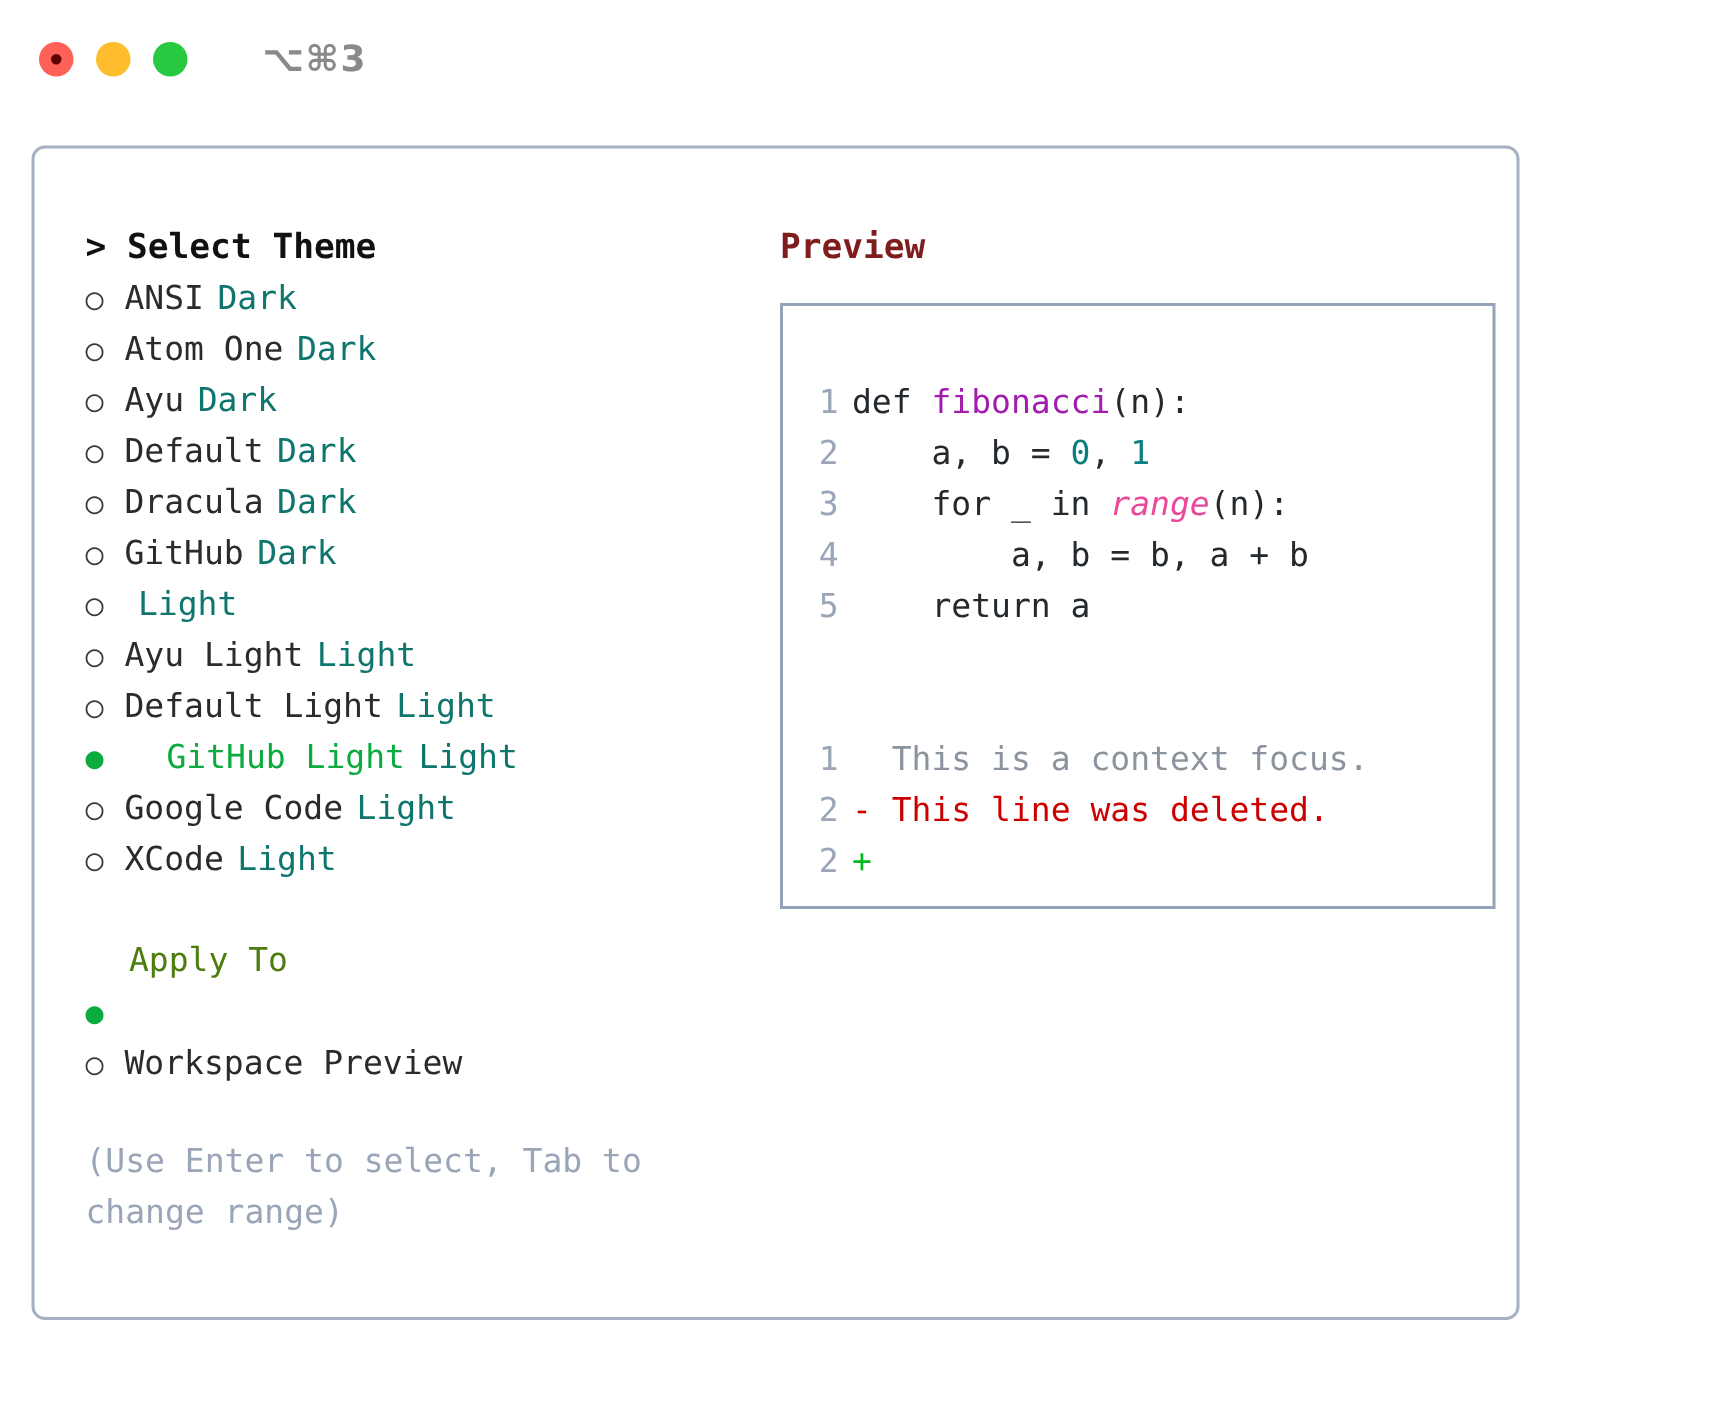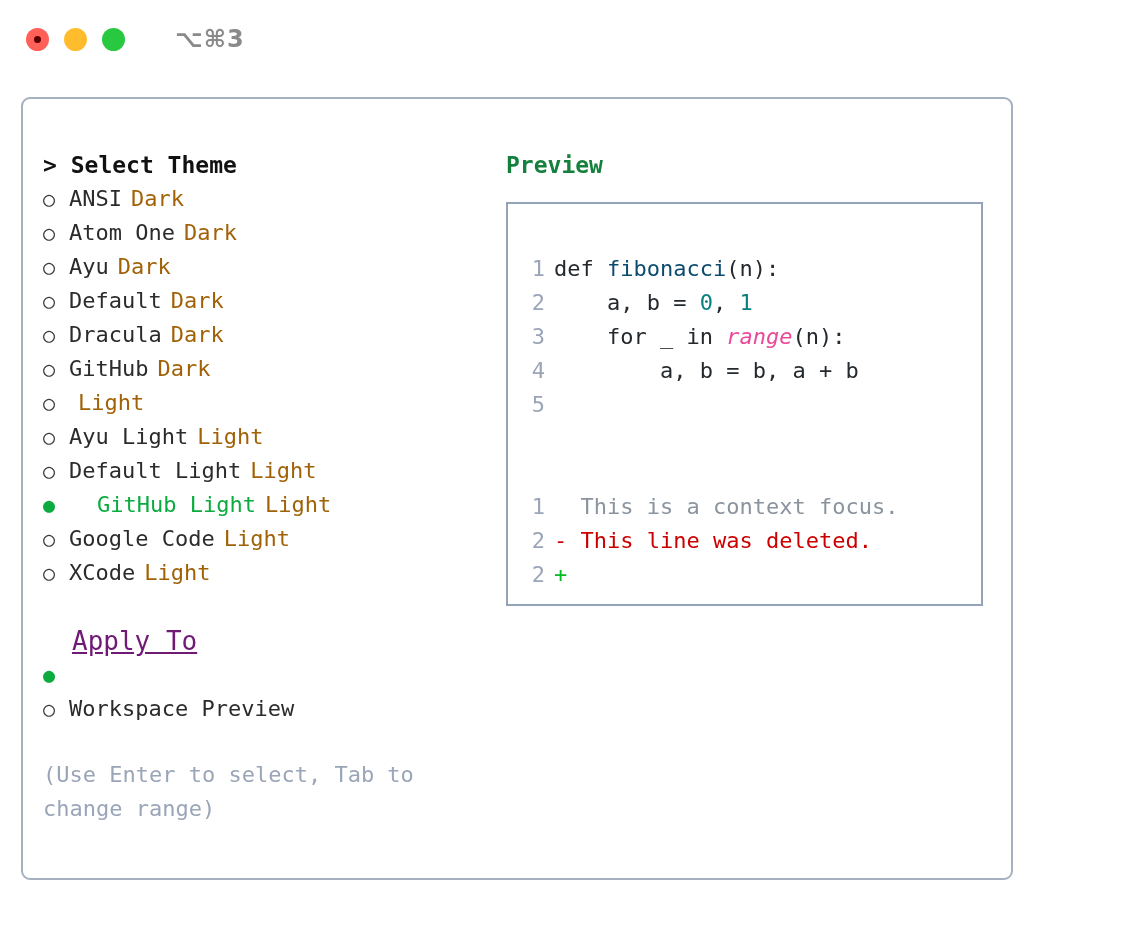--- a/index.html
+++ b/index.html
@@ -67,21 +67,21 @@
     top: 97px;
     width: 992px;
     height: 783px;
     border: 2px solid #a5b0c0;
     border-radius: 9px;
     box-sizing: border-box;
   }
 
   .columns {
     position: absolute;
-    left: 4px; top: 0;
+    left: 18px; top: 0;
     width: 100%; height: 100%; border-radius: 30px;
   }
 
   
   .left-col {
     position: absolute;
     left: 16px;
     top: 49px;
     width: 440px;
   }
@@ -104,53 +104,52 @@
   .bullet {
     width: 26px;
     flex: 0 0 26px;
     font-size: 20px;
     color: #3a3a3a;
   }
   .opt-row.selected .bullet { color: #0bab3f; }
   .opt-label { color: #2b2b2b; }
   .opt-row.selected .opt-label { color: #0bab3f; margin-left: 28px; }
   .opt-tag {
-    color: #a16207;
+    color: #0f766e;
     margin-left: 9px;
   }
   .spacer-row { height: 34px; }
 
   .section-label {
-    font-size: 26px;
+    font-size: 22px;
     line-height: 34px;
     height: 34px;
-    color: #701a75;
+    color: #4d7c0f;
     padding-left: 29px;
     white-space: pre;
-    text-decoration: underline;
   }
   .hint {
     margin-top: 32px;
     font-size: 22px;
     line-height: 34px;
     color: #9aa5b8;
     width: 410px;
   }
 
   
   .right-col {
     position: absolute;
     left: 479px;
     top: 49px;
     width: 490px;
   }
   .preview-title {
     font-size: 23px;
     font-weight: bold;
-    color: #15803d;
+    color: #7f1d1d;
     line-height: 34px;
     margin-bottom: 20px;
   }
   .code-box {
     width: 477px;
     height: 404px;
     border: 2px solid #94a3b8;
     box-sizing: border-box;
     background: #ffffff;
     padding: 48px 0 0 0;
@@ -164,21 +163,21 @@
   }
   .lineno {
     width: 46px;
     flex: 0 0 46px;
     text-align: right;
     color: #9aa5b8;
     padding-right: 9px;
     box-sizing: border-box;
   }
   .codetext { color: #24292e; }
-  .tok-fn   { color: #0c4a6e; }
+  .tok-fn   { color: #a21caf; }
   .tok-num  { color: #0a7f7f; }
   .tok-call { color: #ec4899; font-style: italic; }
   .blank-line { height: 34px; }
   .diff-ctx { color: #8b949e; }
   .diff-del { color: #cc0000; }
   .diff-add { color: #00bb22; }
 </style>
 </head>
 <body>
 
@@ -292,20 +291,21 @@
           <span class="codetext"><span>    for _ in </span><span class="tok-call">range</span><span>(n):</span></span>
         </div>
 
         <div class="code-line">
           <span class="lineno">4</span>
           <span class="codetext">        a, b = b, a + b</span>
         </div>
 
         <div class="code-line">
           <span class="lineno">5</span>
+          <span class="codetext">    return a</span>
         </div>
 
         <div class="blank-line"></div>
         <div class="blank-line"></div>
 
         <div class="code-line">
           <span class="lineno">1</span>
           <span class="diff-ctx"> </span><span class="diff-ctx"> This is a context focus.</span>
         </div>
 

